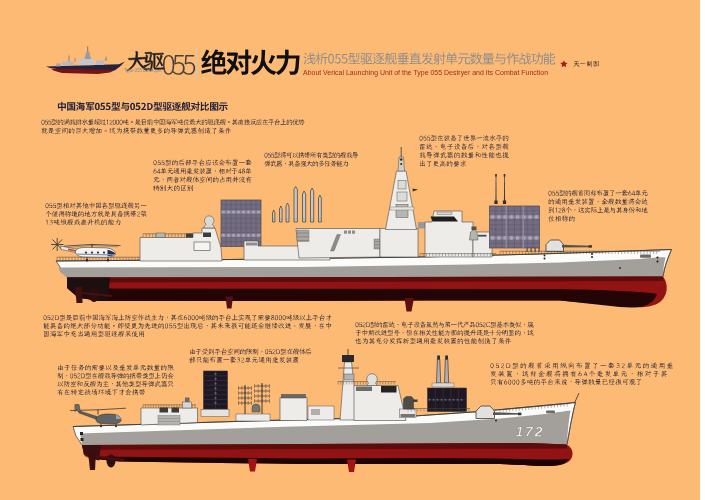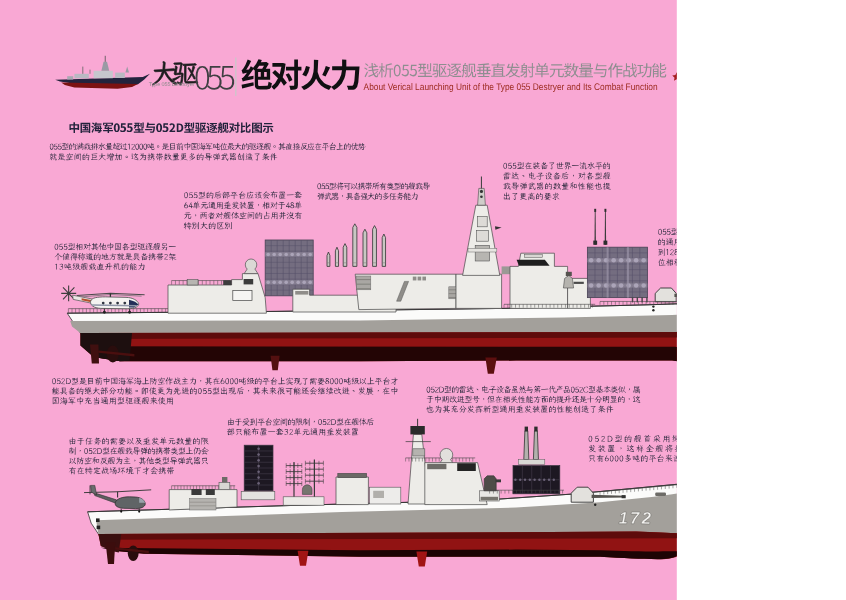--- a/index.html
+++ b/index.html
@@ -1,14 +1,14 @@
 <!DOCTYPE html>
 <html><head><meta charset="utf-8"><style>
 html,body{margin:0;padding:0;background:#fff}
-#pg{position:relative;width:564px;height:500px;overflow:hidden;background:#f9a8d4}
+#pg{position:relative;width:700px;height:500px;overflow:hidden;background:#fdba74}
 </style></head><body>
 <div id="pg">
 <svg width="705" height="500" viewBox="0 0 705 500">
 <defs>
         <path id="ga" d="M.8,-.6l-.3-1.6l.3-1.7l.4-.6l.1,.1l.8-.4l.4,.1l.4,.2l.5,.8l.2,1.3l-.4,1.8l-.5,.6l-.7,.2l-.7-.2zM2.6,-.6l.3-.7l.1-1.1l-.1-1.1l-.4-.7l-.4-.2l-.4,.1l-.4,.4l-.3,.7l0,1.7l.5,1l.6,.2z"></path>
         <path id="gb" d="M1.9,-.3l.7-.2l.4-.4l.1-1.1l-.2-.3l-.7-.3l-.7,.2l-.5,.4l-.2-.1l.3-2.5l2.3-.2l.1,.4l-2,.1l-.3,1.5l1-.3l.8,.2l.7,.9l-.1,1.3l-.6,.6l-.4,.2l-1.4-.1l-.6-.5l0-.4l.1-.1l.6,.5z"></path>
         <path id="gc" d="M.9,.4l5.5-.3l-.3-.3l-2.5,.1l0-.8l1.6-.2l-.4-.3l-1.2,.1l0-.4l-.4-.2l.1,.6l-1.6,0l.3,.3l1.4,0l0,.8l-2.8,0l.2,.4zM2.8,-4.6l0,.9l-.8,0l0-.9zM4.3,-4.3l0,1.4l.4,.3l.1-1.9l-.4-.3zM3.2,-3.4l1-.2l-.4-.3l-.6,.1l0-.9l.7,0l.1-.2l-.3-.2l-2.8,.2l.1,.3l.8,0l0,.9l-1.2,.1l.3,.3l.8,0l-.3,.9l-.5,.8l.9-.8l.3-1l.8,0l-.1,1.3l.3,.3zM5.4,-4.9l0,2.9l-1.1-.2l1.2,.8l.3-.4l0-3.3l-.5-.3z"></path>
         <path id="gd" d="M2.5,-1.9l0,1.4l-1.2,0l0-1.4zM4,-1.8l1.5-.2l-.4-.3l-1.6,.1l.1,.3zM2.5,-3.5l0,1.3l-1.3,.1l0-1.3zM1.3,-.1l1.7-.1l-.2-.3l.1-3.2l-.3-.2l-1,.1l.6-1.1l-.4-.3l-.6,1.4l-.6-.1l.1,4l.3,.2zM5.3,0l-1.1-.4l1,.9l.5,0l.2-.8l.3-3.5l-.3-.2l-1.7,.1l.4-1.1l-.4-.3l-1,2.9l.9-1.1l1.7-.1z"></path>
         <path id="ge" d="M4.5,-3.2l0,.7l-.8,0l0-.7zM3.3,-2.1l-.3,1.2l-.4,.7l0-1.9zM4.6,-5.5l0,.9l-1,.1l-.1-.6l-.4-.3l-.1,0l.2,.8l-1,0l.2,.3l.9,0l.1,.7l-1.5,0l.4,.3l1.1-.1l0,.7l-1.2-.1l0,2.8l.2,.2l.3-.1l0-.5l.5-.4l.5-.9l.4,.5l.2-.2l-.5-.7l0-.4l.8,0l-.7,2.1l.4-.4l.5-1l.5,.7l.3,0l-.7-1l.1-.5l.8,0l0,2.3l-1.1-.3l1.2,.8l.3-.4l0-2.6l-.3-.2l-.9,0l0-.7l1.6-.2l-.3-.3l-1.4,.1l.1-.7l1.1-.1l-.3-.3l-.7,.1l.1-.7zM.7,-4.8l.9,.9l.1-.1l0-.3l-.8-.7l-.3,0zM4.5,-4.2l-.1,.7l-.8,0l-.1-.7zM.3,-3.4l1.1,.9l.1-.1l.1-.2l-.8-.7l-.4-.2zM.8,.2l.3-.3l.7-2.1l-1.4,2.3z"></path>
         <path id="gf" d="M2.2,-2.7l.1-.3l-.4-.3l-.1,.6l-1,0l.2,.3l.7,0l-.5,1.1l1.1-.1l0,.6l-1.7,.3l.3,.4l1.4-.4l-.1,.7l.3,.2l.1-1.1l1.1-.5l-1.1,.2l0-.5l1-.2l-.3-.3l-.7,.1l-.1-.4l-.4-.1l.1,.5l-.7,.1l.4-.8l1.7-.2l-.4-.3zM1.5,-4.6l-.4,.1l.4,.2l.7,0l0,.6l-1.6,0l.1,.3l3.3-.1l.7,2.3l-1.4,1.5l.7-.3l.9-.8l.9,1.2l.4,.2l.2-.1l.2-1.7l-.5,1.3l-.9-1.1l.8-1.3l-.4-.3l-.6,1.2l-.5-1.9l1.7-.1l.2-.1l-.2-.2l-1.8,.1l-.3-1.6l-.4,0l.3,1.6l-1.3,.1l0-.6l1.1-.1l-.3-.3l-.7,.1l0-.5l-.3-.2l-.2,0l.1,.8zM5.2,-4.2l.2,.2l.2-.3l-.7-.7l-.4-.1l-.1,.1z"></path>

